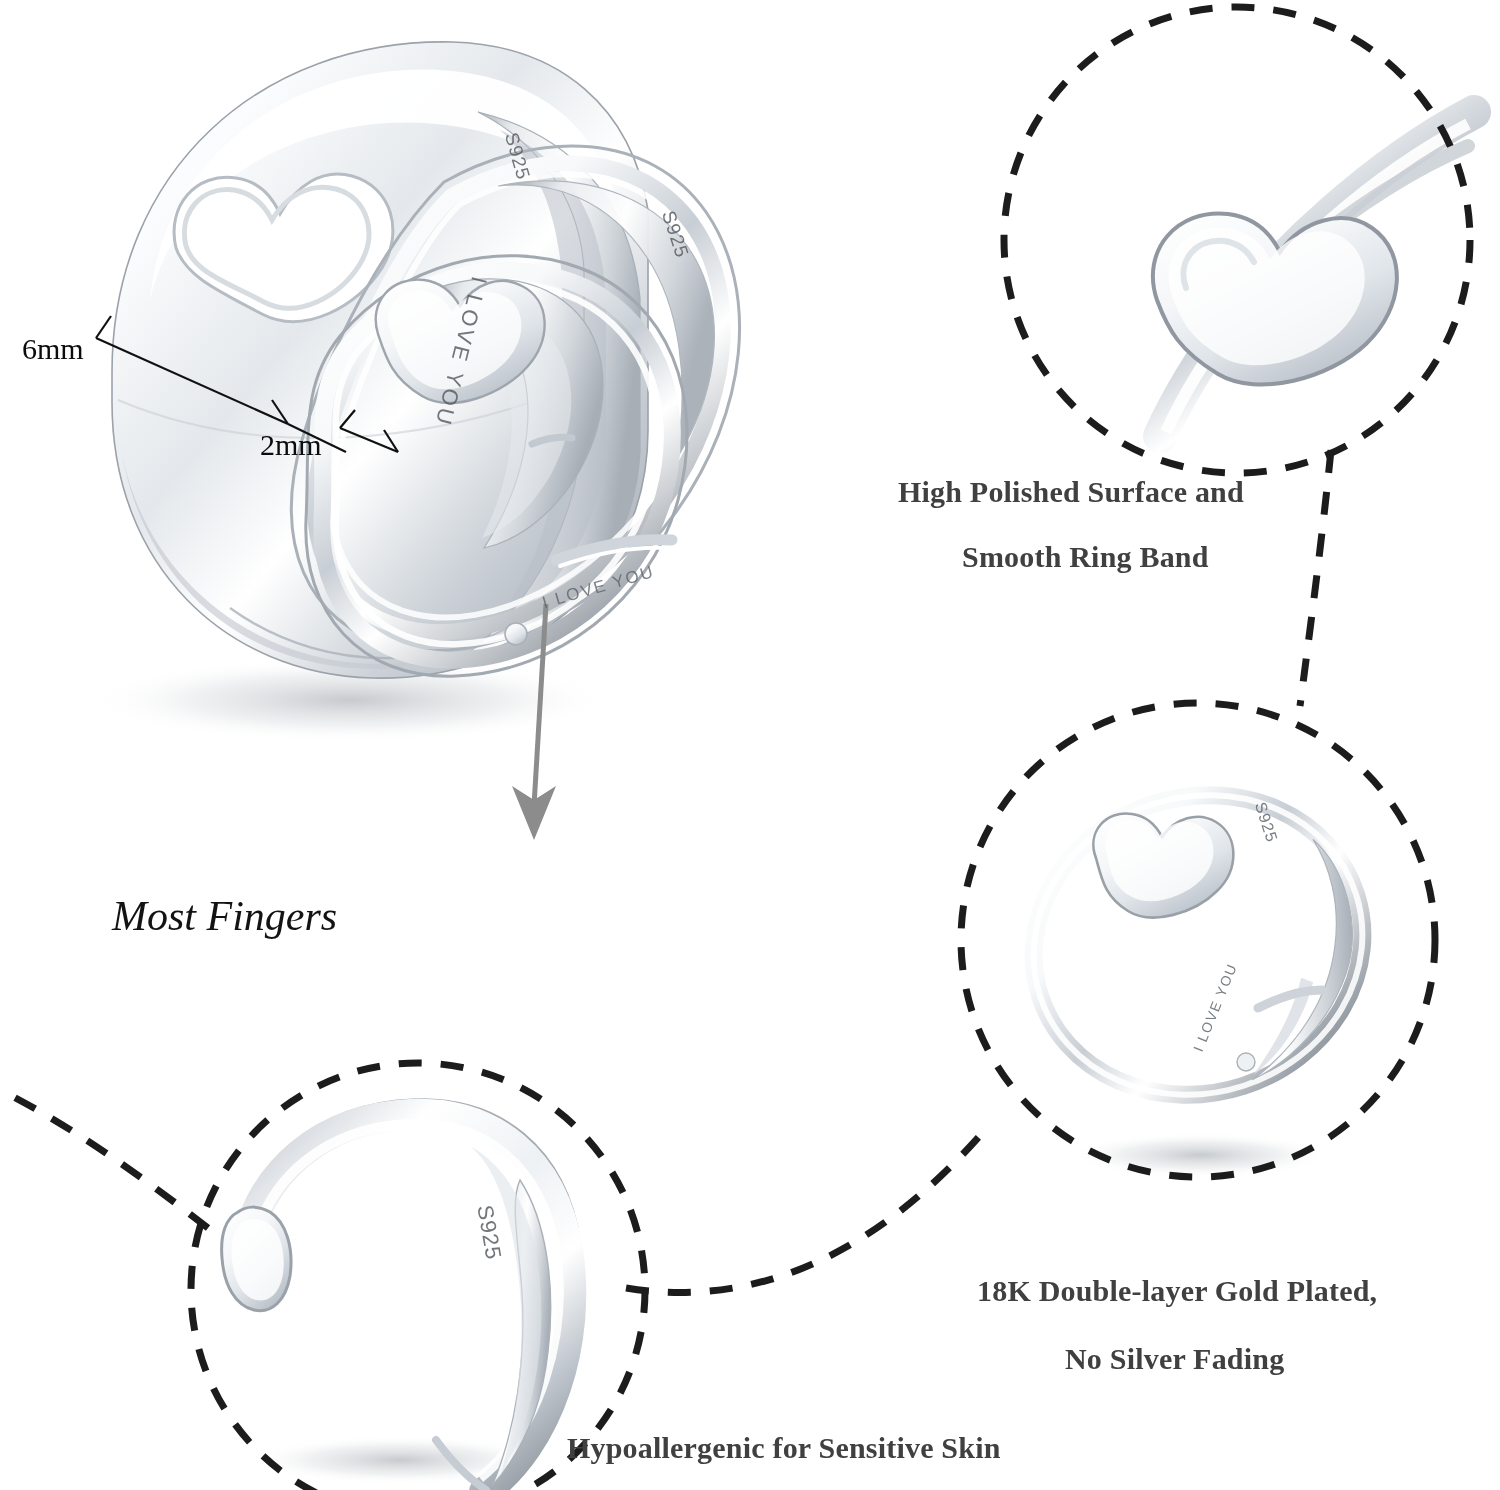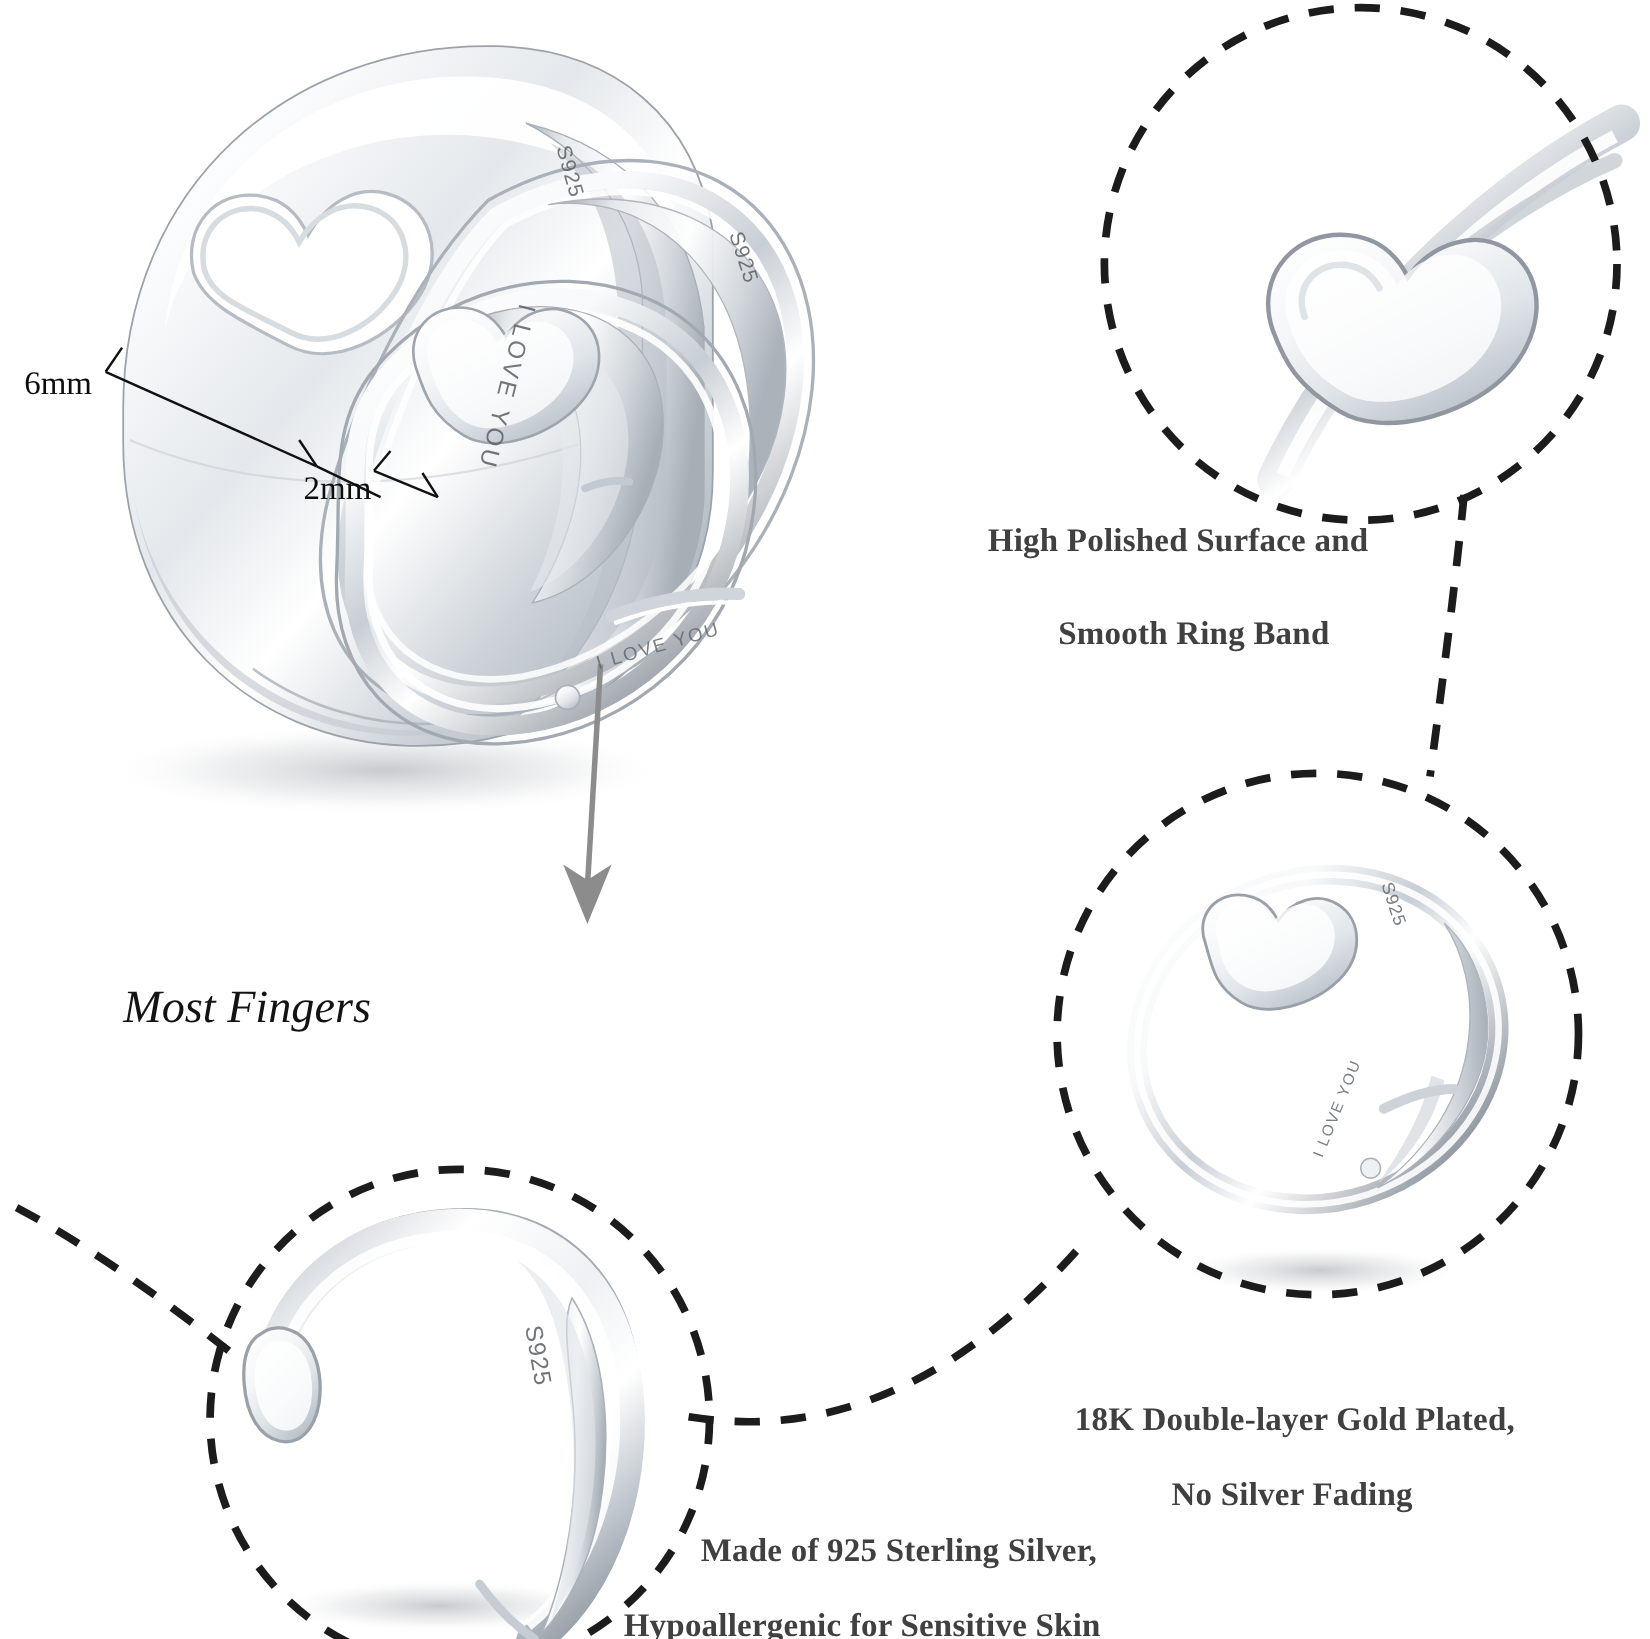--- a/index.html
+++ b/index.html
@@ -411,38 +411,37 @@
       <path d="M 340 428 L 355 410" fill="none" stroke="#111111" stroke-width="2.2"></path>
       <path d="M 340 428 L 398 452" fill="none" stroke="#111111" stroke-width="2.2"></path>
       <path d="M 398 452 L 384 430" fill="none" stroke="#111111" stroke-width="2.2"></path>
     </g>
   </svg>
 
   <div class="layer layer-text">
 
     <div class="abs dim-label" style="left:22px; top:332px;">6mm</div>
 
-    <div class="abs dim-label" style="left:276px; top:428px;">2mm</div>
+    <div class="abs dim-label" style="left:260px; top:428px;">2mm</div>
 
     <div class="abs" style="left:112px; top:843px;">
       <div class="script-text" style="margin-top:52px;">Most Fingers</div>
     </div>
 
     <div class="abs" style="left:898px; top:477px;">
       <div class="callout-text">High Polished Surface and</div>
-      <div class="callout-text" style="margin-top:54px; padding-left:64px;">Smooth Ring Band</div>
+      <div class="callout-text" style="margin-top:35px; padding-left:64px;">Smooth Ring Band</div>
     </div>
 
     <div class="abs" style="left:977px; top:1228px;margin-top:48px;">
       <div class="callout-text">18K Double-layer Gold Plated,</div>
       <div class="callout-text" style="margin-top:38px; padding-left:88px;">No Silver Fading</div>
     </div>
 
     <div class="abs" style="left:637px; top:1395px;">
-      <div class="callout-text">Made of 925 Sterling Silver,</div>
       <div class="callout-text" style="margin-top:38px; margin-left:-70px;">Hypoallergenic for Sensitive Skin</div>
     </div>
 
     <div class="abs" style="left:492px; top:280px; transform:rotate(104deg); transform-origin:left top;
                 font-family:'Liberation Sans', sans-serif; font-size:22px; color:#5b6066;
                 letter-spacing:3px; opacity:0.85;">I LOVE YOU</div>
 
     <div class="abs" style="left:540px; top:594px; transform:rotate(-16deg); transform-origin:left top;
                 font-family:'Liberation Sans', sans-serif; font-size:17px; color:#5f646a;
                 letter-spacing:2px; opacity:0.8;">I LOVE YOU</div>

